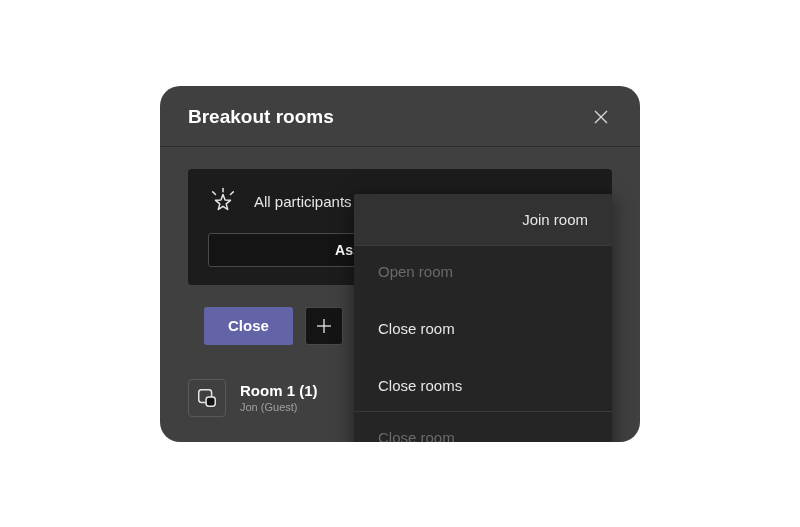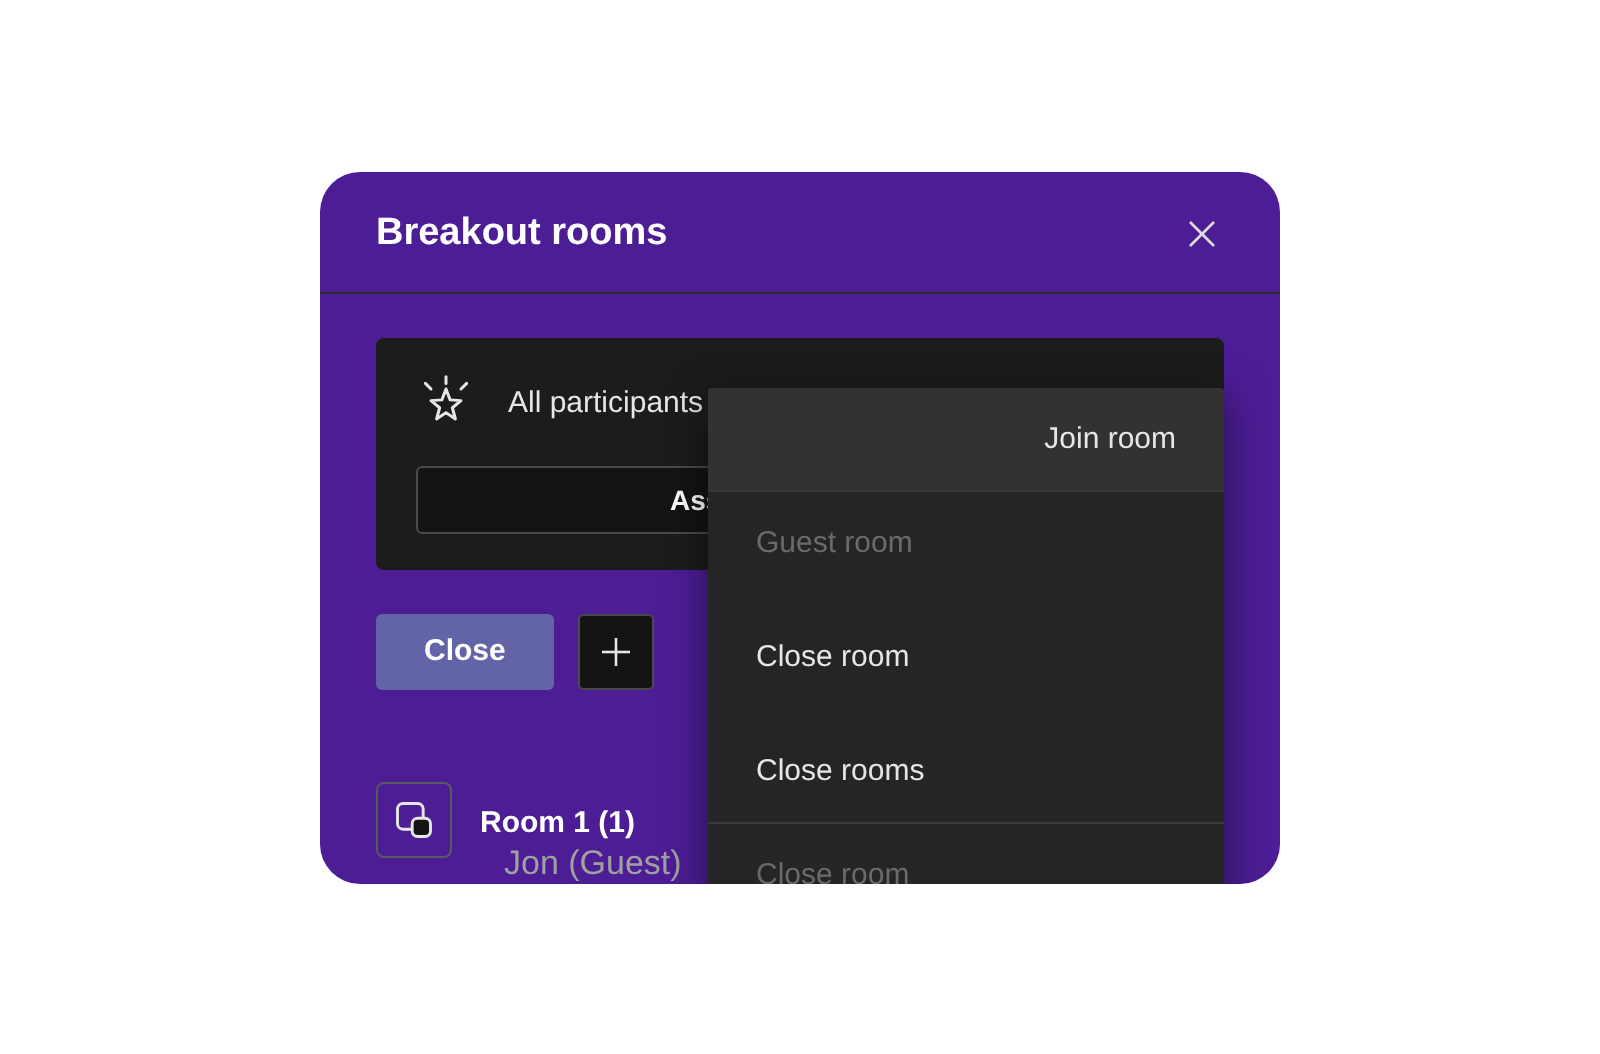--- a/index.html
+++ b/index.html
@@ -8,21 +8,21 @@
       height: 527px;
       background: #fff;
       font-family: 'Segoe UI', -apple-system, sans-serif;
       display: flex;
       align-items: center;
       justify-content: center;
     }
     .panel {
       width: 480px;
       height: 356px;
-      background: #4c1d95;
+      background: #404040;
       border-radius: 20px;
       overflow: hidden;
       position: relative;
       color: #fff;
     }
     .panel-header {
       display: flex;
       align-items: center;
       justify-content: space-between;
       padding: 20px 28px 18px 28px;
@@ -85,20 +85,21 @@
     }
     .close-rooms-btn {
       background: #6264a7;
       border: none;
       border-radius: 3px;
       color: #fff;
       font-size: 15px;
       font-weight: 600;
       padding: 9px 24px;
       cursor: pointer;
+      margin-left: 16px;
     }
     .icon-btn {
       width: 38px;
       height: 38px;
       background: #141414;
       border: 1px solid #4a4a4a;
       border-radius: 3px;
       display: flex;
       align-items: center;
       justify-content: center;
@@ -127,26 +128,24 @@
     .room-icon-box svg { width: 22px; height: 22px; }
     .room-info {
       display: flex;
       flex-direction: column;
       gap: 2px;
     }
     .room-name {
       font-size: 15px;
       font-weight: 600;
       color: #fff;
-      margin-top: 24px;
     }
     .room-participants {
-      font-size: 17px;
+      font-size: 11px;
       color: #a0a0a0;
-      margin-left: 12px;
     }
     .context-menu {
       position: absolute;
       top: 108px;
       right: 28px;
       width: 258px;
       background: #252525;
       border-radius: 2px;
       box-shadow: 0 4px 20px rgba(0,0,0,0.5);
       overflow: hidden;
@@ -226,21 +225,21 @@
           <div class="room-participants">Jon (Guest)</div>
         </div>
       </div>
     </div>
 
   </div>
 
   <div class="context-menu">
     <div class="menu-item highlighted">Join room</div>
     <div class="menu-divider"></div>
-    <div class="menu-item disabled">Guest room</div>
+    <div class="menu-item disabled">Open room</div>
     <div class="menu-gap"></div>
     <div class="menu-item">Close room</div>
     <div class="menu-gap"></div>
     <div class="menu-item">Close rooms</div>
     <div class="menu-divider"></div>
     <div class="menu-item disabled">Close room</div>
   </div>
 
 </div>
 

